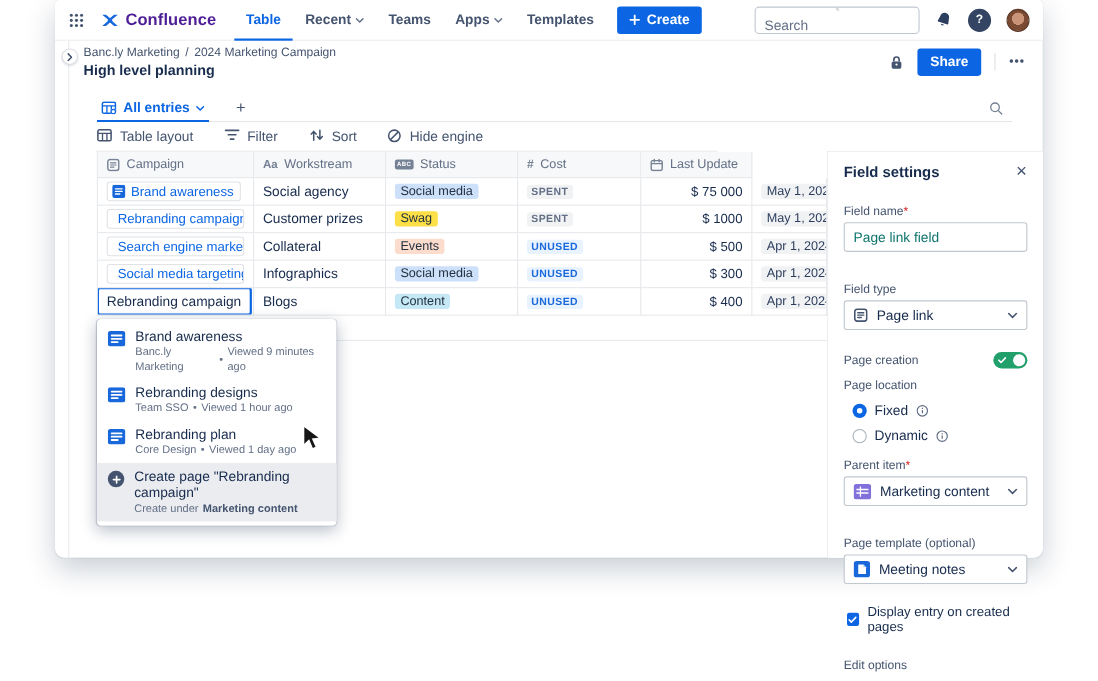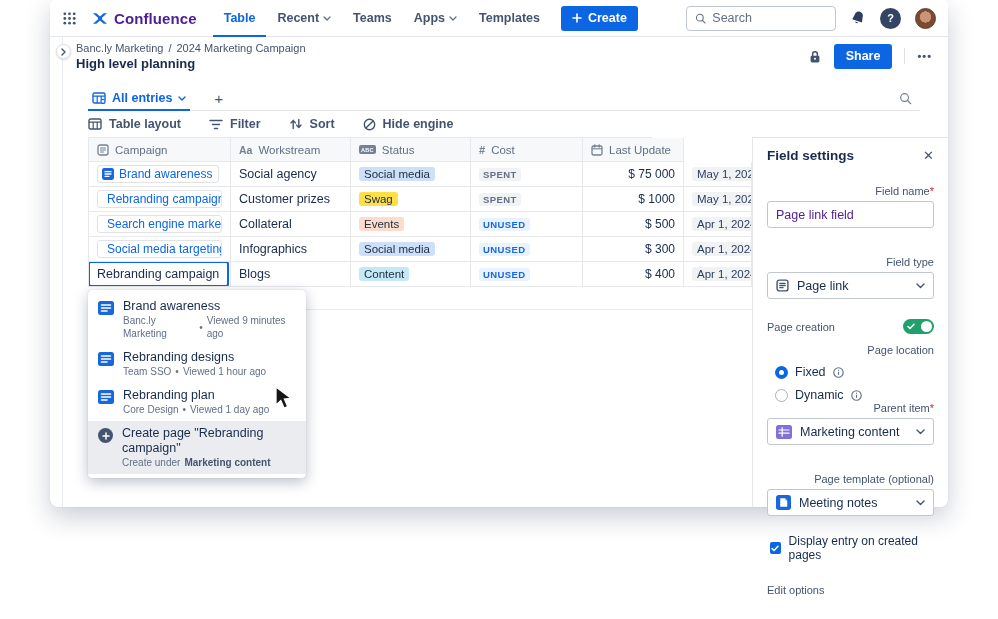--- a/index.html
+++ b/index.html
@@ -19,21 +19,21 @@
   .nav { display:flex; align-items:stretch; height:37px; margin-left:16px; }
   .nav-item { display:flex; align-items:center; gap:4px; padding:0 11px; font-size:12.5px; color:#44546f;
               font-weight:600; border-bottom:2px solid transparent; border-top:2px solid transparent; cursor:pointer; }
   .nav-item.active { color:#0c66e4; border-bottom-color:#0c66e4; }
   .nav-item svg { margin-top:1px; }
   .create-btn { display:inline-flex; align-items:center; gap:6px; margin-left:10px; height:25px; padding:0 11px;
                 background:#0c66e4; color:#fff; border:none; border-radius:3px; font-size:12.5px; font-weight:600;
                 font-family:inherit; cursor:pointer; }
   .spacer { flex:1; }
   .searchbox { display:flex; align-items:center; gap:6px; width:150px; height:25px; border:1px solid #c1c7d0;
-               border-radius:4px; padding:0 8px; background:#fff; }
+               border-radius:4px; padding:0 8px; background:#fff;flex-direction:column; }
   .searchbox input { border:none; outline:none; width:100%; font-size:12.5px; font-family:inherit; color:#172b4d; }
   .searchbox input::placeholder { color:#626f86; }
   .icon-btn { display:inline-flex; align-items:center; justify-content:center; margin-left:14px; cursor:pointer; }
   .help-circle { width:21px; height:21px; border-radius:50%; background:#344563; color:#fff; font-size:11px;
                  font-weight:700; display:flex; align-items:center; justify-content:center; }
   .avatar { width:21px; height:21px; border-radius:50%; margin-left:14px; cursor:pointer;
             background:radial-gradient(circle at 50% 42%, #c99477 0 38%, #7a4a33 39% 100%); border:1px solid #5c3a28; }
 
   
   .pagehead { position:absolute; left:13px; top:37px; right:0; height:38px; display:flex; align-items:center; }
@@ -57,21 +57,21 @@
   .tabsrow { position:absolute; left:38px; top:86px; width:832px; height:25px; display:flex; align-items:center;
              border-bottom:1px solid #e4e6ea; }
   .vtab { display:flex; align-items:center; gap:6px; height:25px; padding:0 4px; color:#0c66e4; font-size:12.5px;
           font-weight:600; box-shadow:inset 0 -2px 0 #0c66e4; cursor:pointer; }
   .tab-add { margin-left:24px; background:none; border:none; font-size:15px; color:#44546f; cursor:pointer;
              font-family:inherit; line-height:1; }
   .tabs-search { margin-left:auto; margin-right:8px; display:inline-flex; cursor:pointer; }
 
   
   .toolbar { position:absolute; left:38px; top:111px; height:26px; display:flex; align-items:center; gap:28px; }
-  .tool { display:flex; align-items:center; gap:7px; font-size:12.5px; font-weight:700; color:#44546f; cursor:pointer; }
+  .tool { display:flex; gap:7px; font-size:12.5px; font-weight:400; color:#44546f; cursor:pointer; }
 
   
   .dbtable { position:absolute; left:38px; top:137px; width:564px; background:#fff;
              border-top:1px solid #e6e8ec; border-left:1px solid #e6e8ec; }
   .trow { display:grid; grid-template-columns:142px 120px 120px 112px 101px 68px; }
   .cell { border-right:1px solid #e6e8ec; border-bottom:1px solid #e6e8ec; display:flex; align-items:center;
           padding:0 8px; height:25px; overflow:hidden; white-space:nowrap; }
   .thead .cell { height:24px; background:#f7f8f9; color:#626f86; font-size:11.5px; gap:6px; }
   .cell.num { justify-content:flex-end; font-size:12px; color:#172b4d; }
   .cell.txt { font-size:12.5px; color:#172b4d; }
@@ -103,25 +103,25 @@
   .dd-ic { flex:0 0 auto; margin-top:2px; }
   .plus-circle { width:15px; height:15px; border-radius:50%; background:#44546f; display:flex; align-items:center;
                  justify-content:center; }
 
   
   .panel { position:absolute; left:702px; right:0; top:137px; bottom:0; border-left:1px solid #e4e6ea;
            border-top:1px solid #e4e6ea; background:#fff; padding:10px 14px; border-radius:0 0 8px 0; }
   .p-head { display:flex; align-items:center; justify-content:space-between; }
   .p-title { font-size:13.5px; font-weight:700; color:#172b4d; }
   .p-close { background:none; border:none; font-size:13px; color:#44546f; cursor:pointer; font-family:inherit; }
-  .p-label { font-size:11px; color:#44546f; font-weight:400;text-align:right; }
+  .p-label { font-size:11px; color:#44546f; font-weight:400; }
   .req { color:#d91a1a; }
   .mt-lg { margin-top:22px; } .mt-md { margin-top:28px; } .mt-sm { margin-top:4px; }
   .p-input { width:100%; height:27px; border:1px solid #c1c7d0; border-radius:3px; padding:0 8px; font-size:12.5px;
-             font-family:inherit; color:#4c1d95; outline:none; }
+             font-family:inherit; color:#0f766e; outline:none; }
   .p-select { width:100%; height:27px; border:1px solid #c1c7d0; border-radius:3px; padding:0 8px; display:flex;
               align-items:center; gap:8px; font-size:12.5px; color:#172b4d; cursor:pointer; background:#fff; }
   .p-select svg.chev { margin-left:auto; }
   .toggle-row { display:flex; align-items:center; justify-content:space-between; margin-top:20px; }
   .toggle { width:31px; height:15px; border-radius:8px; background:#22a06b; position:relative; cursor:pointer;
             display:flex; align-items:center; }
   .toggle .check { margin-left:4px; display:inline-flex; }
   .toggle .knob { position:absolute; right:2px; top:2px; width:11px; height:11px; border-radius:50%; background:#fff; }
   .radio-row { display:flex; align-items:center; gap:7px; margin-top:9px; margin-left:8px; font-size:12.5px; color:#172b4d; }
   .radio-on { width:13px; height:13px; border-radius:50%; border:4px solid #0c66e4; background:#fff; }
@@ -549,21 +549,21 @@
       <div class="radio-row">
         <span class="radio-off"></span>
         <span>Dynamic</span>
         <svg width="11" height="11" viewBox="0 0 11 11">
             <circle cx="5.5" cy="5.5" r="4.7" fill="none" stroke="#626f86" stroke-width="1.1"></circle>
             <rect x="5" y="4.8" width="1.1" height="3" fill="#626f86"></rect>
             <rect x="5" y="2.7" width="1.1" height="1.1" fill="#626f86"></rect>
           </svg>
       </div>
 
-      <div class="p-label" style=""><span>Parent item</span><span class="req">*</span></div>
+      <div class="p-label" style="margin-top:14px;"><span>Parent item</span><span class="req">*</span></div>
       <div class="p-select mt-sm">
         <svg width="16" height="14" viewBox="0 0 16 14">
             <rect width="16" height="14" rx="2.5" fill="#8270db"></rect>
             <path d="M2.5 5h11M2.5 8.2h11M6.2 2.3v9.4" stroke="#fff" stroke-width="1.2"></path>
           </svg>
         <span>Marketing content</span>
         <svg class="chev" width="9" height="6">
             <path d="M1 1l3.5 3.5L8 1" fill="none" stroke="#44546f" stroke-width="1.4" stroke-linecap="round" stroke-linejoin="round"></path>
           </svg>
       </div>

